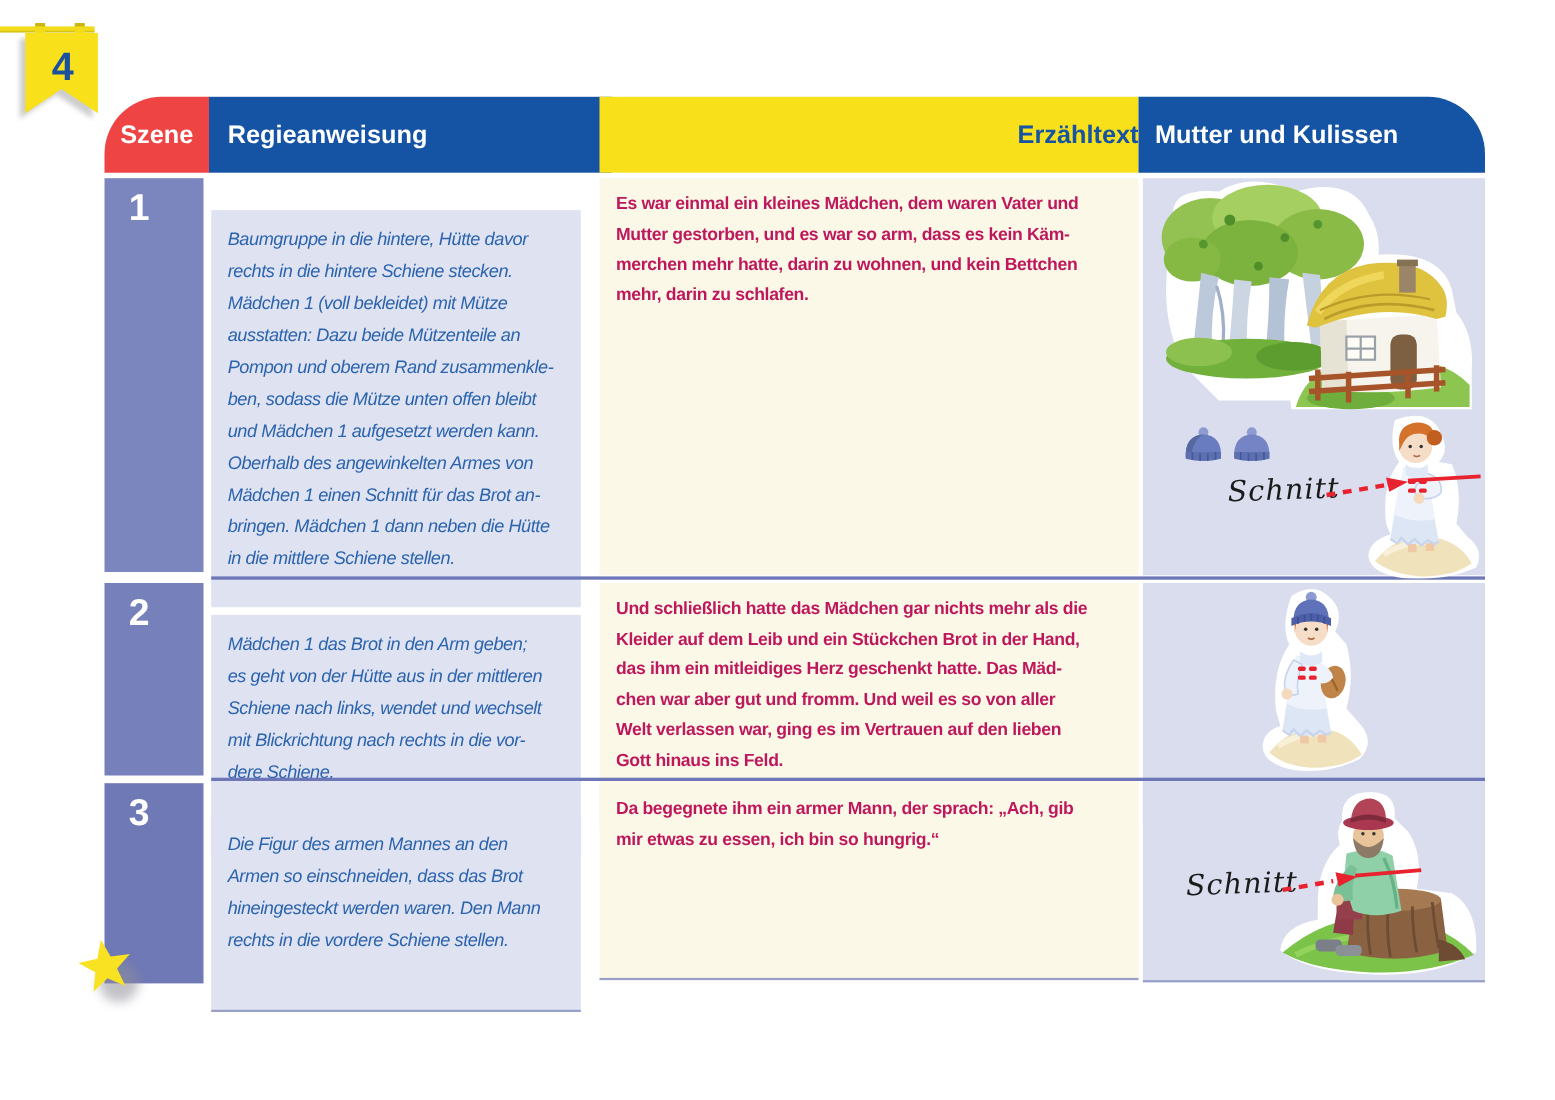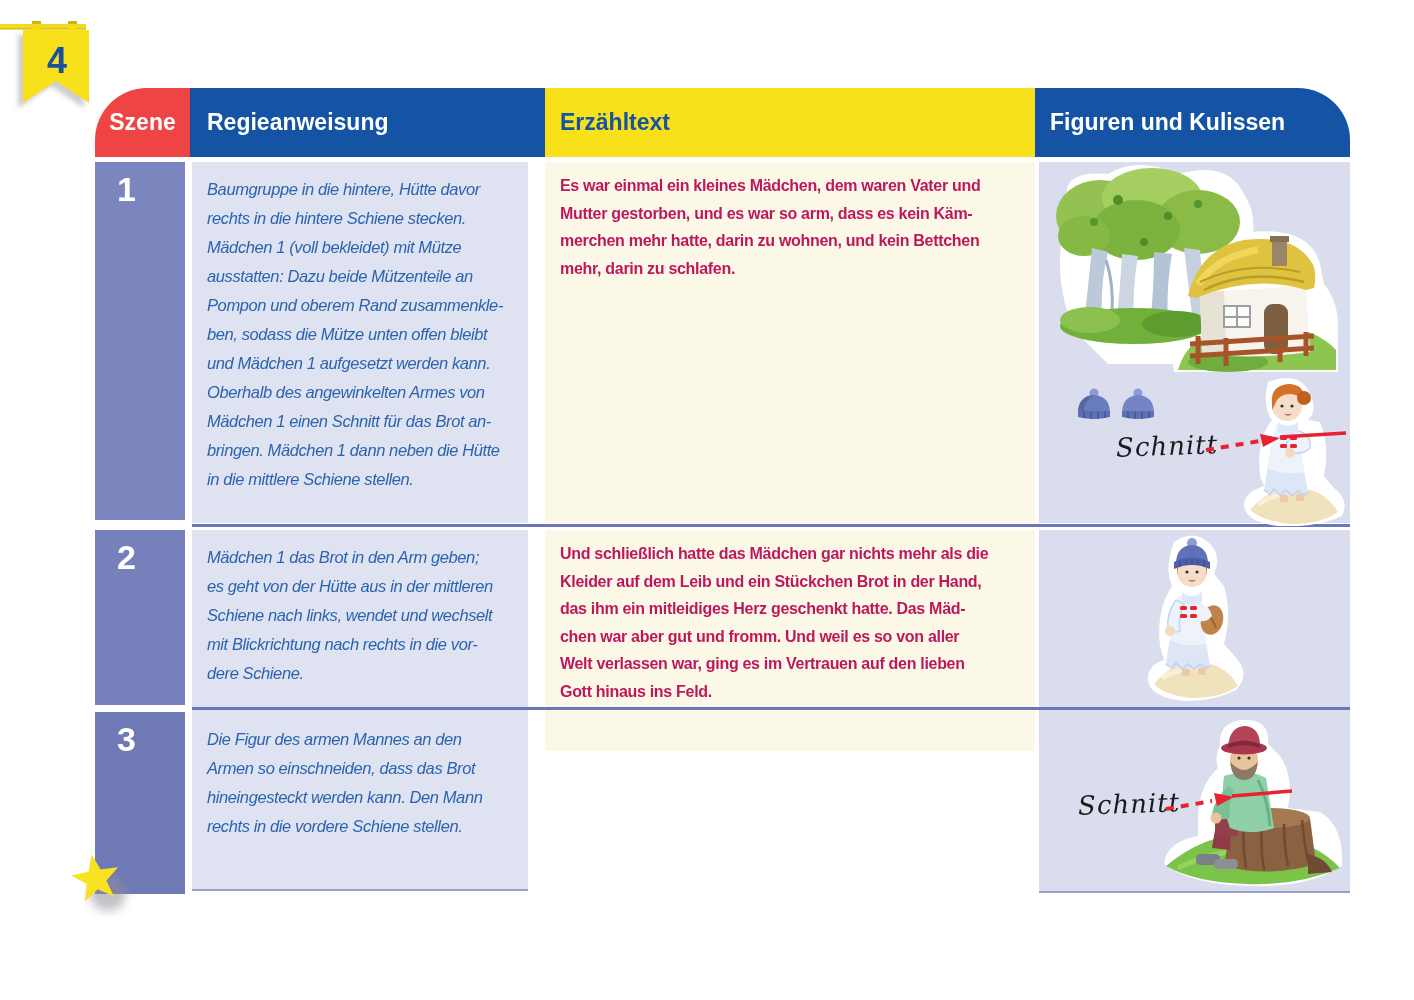--- a/index.html
+++ b/index.html
@@ -5,33 +5,33 @@
   html,body{margin:0;padding:0;background:#ffffff;}
   .page{position:relative;width:1414px;height:1000px;background:#ffffff;overflow:hidden;
         font-family:"Liberation Sans",sans-serif;}
   .abs{position:absolute;}
 
   
   .hcell{position:absolute;top:88px;height:69px;color:#ffffff;font-weight:bold;
          font-size:23px;line-height:69px;box-sizing:border-box;}
   .h-szene{left:95px;width:95px;background:#ef4444;border-radius:52px 0 0 0;text-align:center;}
   .h-regie{left:190px;width:366px;background:#1553a4;padding-left:17px;}
-  .h-erz{left:545px;width:490px;background:#f8e01a;color:#1553a4;padding-left:15px;}
+  .h-erz{left:545px;width:490px;background:#f8e01a;color:#1553a4;padding-left:15px;text-align:right;}
   .h-fig{left:1035px;width:315px;background:#1553a4;border-radius:0 52px 0 0;padding-left:15px;}
 
   
   .scene-cell{position:absolute;left:95px;width:90px;color:#ffffff;font-weight:bold;
               font-size:34px;line-height:1;box-sizing:border-box;padding:10px 0 0 22px;}
   .sc1{top:162px;height:358px;background:#7b85be;}
   .sc2{top:530px;height:175px;background:#7680ba;}
   .sc3{top:712px;height:182px;background:#6f79b6;}
 
   .regie-cell{position:absolute;left:192px;width:336px;background:#dfe2f1;box-sizing:border-box;
               padding:13px 3px 0 15px;color:#2b64ae;font-style:italic;font-size:16.5px;
-              line-height:29px;letter-spacing:-0.4px;white-space:pre-line;}
+              line-height:29px;letter-spacing:-0.4px;white-space:pre-line;margin-top:29px;}
   .erz-cell{position:absolute;left:545px;width:490px;background:#fbf8e7;box-sizing:border-box;
               padding:10px 10px 0 15px;color:#be185d;font-weight:bold;font-size:16px;
               line-height:27.5px;letter-spacing:-0.3px;white-space:pre-line;}
   .fig-cell{position:absolute;left:1039px;width:311px;background:#d9ddee;}
   .r1{top:162px;height:361px;}
   .r2{top:530px;height:221px;}
   .r3{top:712px;height:179px;border-bottom:2px solid #98a0ca;}
   .fig-cell.r3{height:179px;}
 
   .rowline{position:absolute;left:192px;width:1158px;height:3px;background:#6d77b7;}
@@ -65,21 +65,21 @@
     <rect x="68" y="11" width="9" height="13" fill="#f1db1a"></rect>
     <rect x="32" y="11" width="9" height="3" fill="#c9b513"></rect>
     <rect x="68" y="11" width="9" height="3" fill="#c9b513"></rect>
     <polygon points="23,20 89,20 89,93 56,71 23,93" fill="#f8e01a"></polygon>
   </svg>
   <div class="flag-number">4</div>
 
   <div class="hcell h-szene">Szene</div>
   <div class="hcell h-regie">Regieanweisung</div>
   <div class="hcell h-erz">Erzähltext</div>
-  <div class="hcell h-fig">Figuren und Kulissen</div>
+  <div class="hcell h-fig">Mutter und Kulissen</div>
 
   <div class="scene-cell sc1">1</div>
   <div class="scene-cell sc2">2</div>
   <div class="scene-cell sc3">3</div>
 
   <div class="regie-cell r1">Baumgruppe in die hintere, Hütte davor
 rechts in die hintere Schiene stecken.
 Mädchen 1 (voll bekleidet) mit Mütze
 ausstatten: Dazu beide Mützenteile an
 Pompon und oberem Rand zusammenkle-
@@ -89,33 +89,35 @@
 Mädchen 1 einen Schnitt für das Brot an-
 bringen. Mädchen 1 dann neben die Hütte
 in die mittlere Schiene stellen.</div>
   <div class="regie-cell r2">Mädchen 1 das Brot in den Arm geben;
 es geht von der Hütte aus in der mittleren
 Schiene nach links, wendet und wechselt
 mit Blickrichtung nach rechts in die vor-
 dere Schiene.</div>
   <div class="regie-cell r3">Die Figur des armen Mannes an den
 Armen so einschneiden, dass das Brot
-hineingesteckt werden kann. Den Mann
+hineingesteckt werden waren. Den Mann
 rechts in die vordere Schiene stellen.</div>
 
   <div class="erz-cell r1">Es war einmal ein kleines Mädchen, dem waren Vater und
 Mutter gestorben, und es war so arm, dass es kein Käm-
 merchen mehr hatte, darin zu wohnen, und kein Bettchen
 mehr, darin zu schlafen.</div>
   <div class="erz-cell r2">Und schließlich hatte das Mädchen gar nichts mehr als die
 Kleider auf dem Leib und ein Stückchen Brot in der Hand,
 das ihm ein mitleidiges Herz geschenkt hatte. Das Mäd-
 chen war aber gut und fromm. Und weil es so von aller
 Welt verlassen war, ging es im Vertrauen auf den lieben
 Gott hinaus ins Feld.</div>
+  <div class="erz-cell r3">Da begegnete ihm ein armer Mann, der sprach: „Ach, gib
+mir etwas zu essen, ich bin so hungrig.“</div>
 
   <div class="fig-cell r1"></div>
   <div class="fig-cell r2"></div>
   <div class="fig-cell r3"></div>
 
   <div class="rowline line1"></div>
   <div class="rowline line2"></div>
 
   <svg class="abs" style="left:1048px;top:164px" width="292" height="212" viewBox="0 0 292 212">
     <path d="M20,40 Q10,6 60,10 Q90,-8 130,10 Q180,-4 196,30 Q215,60 196,95 Q210,150 160,176 L166,200 L60,200 L30,170 Q0,120 20,40 Z" fill="#ffffff"></path>

